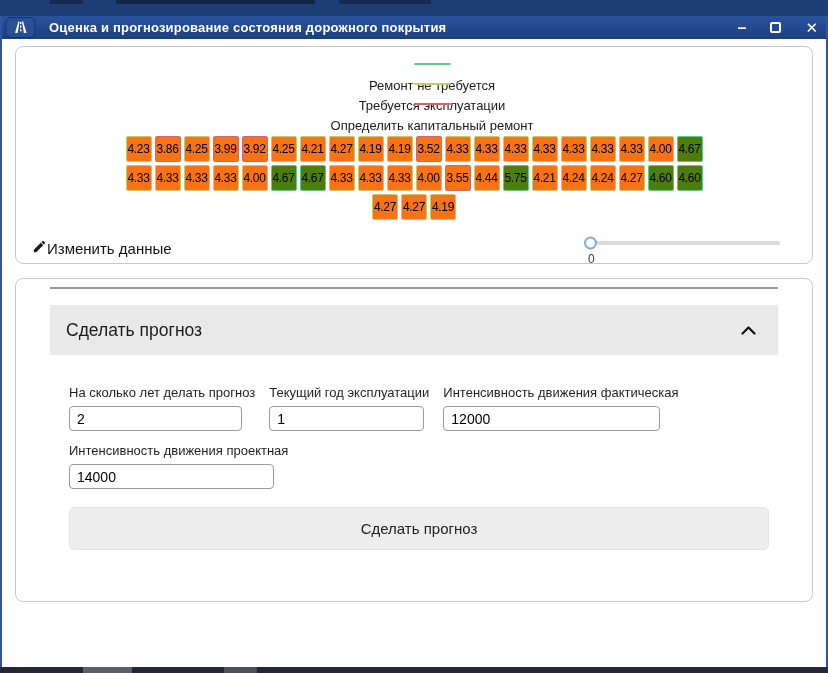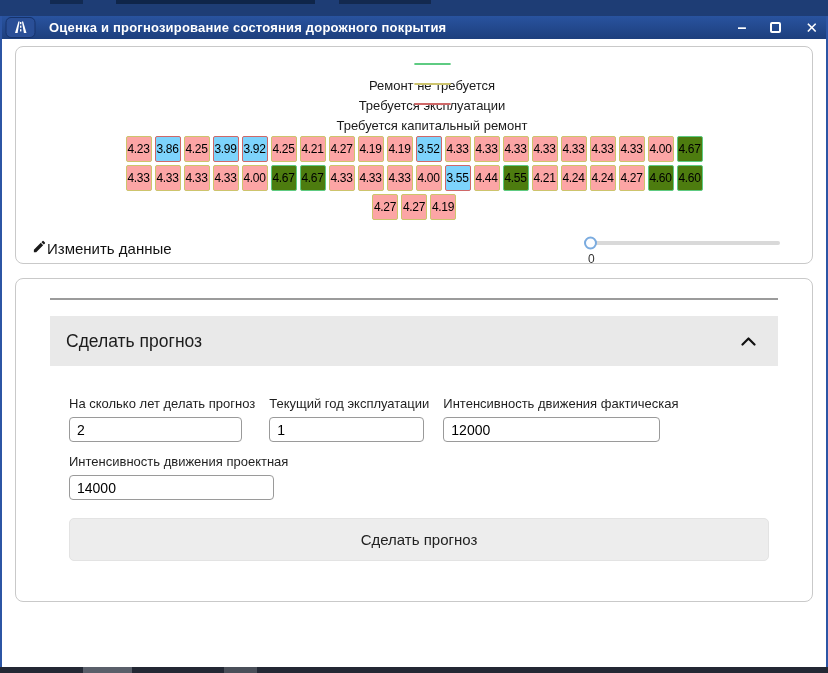--- a/index.html
+++ b/index.html
@@ -23,39 +23,39 @@
   .win-title { color:#ffffff; font-size:13px; font-weight:bold; letter-spacing:.2px;
     white-space:nowrap; }
   .win-controls { margin-left:auto; display:flex; align-items:center; gap:24px; }
   .win-btn { color:#ffffff; cursor:default; display:flex; align-items:center; justify-content:center; }
   .btn-min { font-size:16px; font-weight:bold; line-height:10px; }
   .btn-max-box { width:11px; height:11px; border:2px solid #ffffff; border-radius:2px; }
   .btn-close { font-size:15px; }
 
   .card { margin:0 13px; border:1px solid #c9c9c9; border-radius:8px; background:#fff; }
   .card-top { margin-top:7px; height:218px; padding-top:16px; }
-  .card-bottom { margin-top:14px; height:324px; padding:19px 34px 0; }
+  .card-bottom { margin-top:14px; height:324px; padding:8px 34px 0; }
 
   
   .legend { padding-left:36px; }
   .legend-row { display:flex; align-items:center; gap:13px; height:20px;flex-direction:column; }
   .swatch { width:37px; height:13px; border-radius:2px; border:1px solid #999; }
   .swatch.good { background:#82e6a0; border-color:#5ecb82; }
   .swatch.warn { background:#f5f18e; border-color:#cdc46c; }
   .swatch.bad  { background:#ef8080; border-color:#cf6868; }
   .legend-label { font-size:13px; color:#1a1a1a; }
 
   
   .grid { margin-top:13px; }
   .grid-row { display:flex; justify-content:center; gap:3px; margin-bottom:3px; }
   .cell { width:26px; height:26px; display:flex; align-items:center; justify-content:center;
     font-size:12px; color:#000; border:1px solid #999; border-radius:2px; letter-spacing:-0.3px; }
   .cell.good { background:#4d7c0f; border-color:#5ecb82; }
-  .cell.warn { background:#fca5a5; border-color:#cdc46c; }
-  .cell.bad  { background:#7dd3fc; border-color:#cf6868; }
+  .cell.warn { background:#f97316; border-color:#cdc46c; }
+  .cell.bad  { background:#f97316; border-color:#cf6868; }
 
   .bottom-row { display:flex; justify-content:space-between; align-items:flex-start;
     padding:10px 32px 0 16px; }
   .edit-btn { display:flex; align-items:center; font-size:15px; color:#111;
     cursor:pointer; padding-top:6px; }
   .slider-wrap { width:195px; position:relative; padding-top:8px; }
   .slider-track { height:4px; background:#d9d9d9; border-radius:2px; position:relative; }
   .slider-thumb { position:absolute; left:-1px; top:50%; transform:translateY(-50%);
     width:13px; height:13px; background:#fcfdff; border:2px solid #7aabdf; border-radius:50%; }
   .slider-value { margin:7px 0 0 3px; font-size:12px; color:#333; }
@@ -116,21 +116,21 @@
           <div class="legend-row" data-name="legend-item">
             <span class="swatch good" data-name="legend-swatch-good"></span>
             <span class="legend-label" data-name="legend-label">Ремонт не требуется</span>
           </div>
           <div class="legend-row" data-name="legend-item">
             <span class="swatch warn" data-name="legend-swatch-warn"></span>
             <span class="legend-label" data-name="legend-label">Требуется эксплуатации</span>
           </div>
           <div class="legend-row" data-name="legend-item">
             <span class="swatch bad" data-name="legend-swatch-bad"></span>
-            <span class="legend-label" data-name="legend-label">Требуется капитальный ремонт</span>
+            <span class="legend-label" data-name="legend-label">Определить капитальный ремонт</span>
           </div>
         </div>
       <div class="grid" data-name="road-cells-grid" id="grid">
           <div class="grid-row" data-name="grid-row">
             <div class="cell warn" data-name="road-segment-cell">4.23</div>
             <div class="cell bad" data-name="road-segment-cell">3.86</div>
             <div class="cell warn" data-name="road-segment-cell">4.25</div>
             <div class="cell bad" data-name="road-segment-cell">3.99</div>
             <div class="cell bad" data-name="road-segment-cell">3.92</div>
             <div class="cell warn" data-name="road-segment-cell">4.25</div>
@@ -156,21 +156,21 @@
             <div class="cell warn" data-name="road-segment-cell">4.33</div>
             <div class="cell warn" data-name="road-segment-cell">4.00</div>
             <div class="cell good" data-name="road-segment-cell">4.67</div>
             <div class="cell good" data-name="road-segment-cell">4.67</div>
             <div class="cell warn" data-name="road-segment-cell">4.33</div>
             <div class="cell warn" data-name="road-segment-cell">4.33</div>
             <div class="cell warn" data-name="road-segment-cell">4.33</div>
             <div class="cell warn" data-name="road-segment-cell">4.00</div>
             <div class="cell bad" data-name="road-segment-cell">3.55</div>
             <div class="cell warn" data-name="road-segment-cell">4.44</div>
-            <div class="cell good" data-name="road-segment-cell">4.55</div>
+            <div class="cell good" data-name="road-segment-cell">5.75</div>
             <div class="cell warn" data-name="road-segment-cell">4.21</div>
             <div class="cell warn" data-name="road-segment-cell">4.24</div>
             <div class="cell warn" data-name="road-segment-cell">4.24</div>
             <div class="cell warn" data-name="road-segment-cell">4.27</div>
             <div class="cell good" data-name="road-segment-cell">4.60</div>
             <div class="cell good" data-name="road-segment-cell">4.60</div>
           </div>
           <div class="grid-row" data-name="grid-row">
             <div class="cell warn" data-name="road-segment-cell">4.27</div>
             <div class="cell warn" data-name="road-segment-cell">4.27</div>

